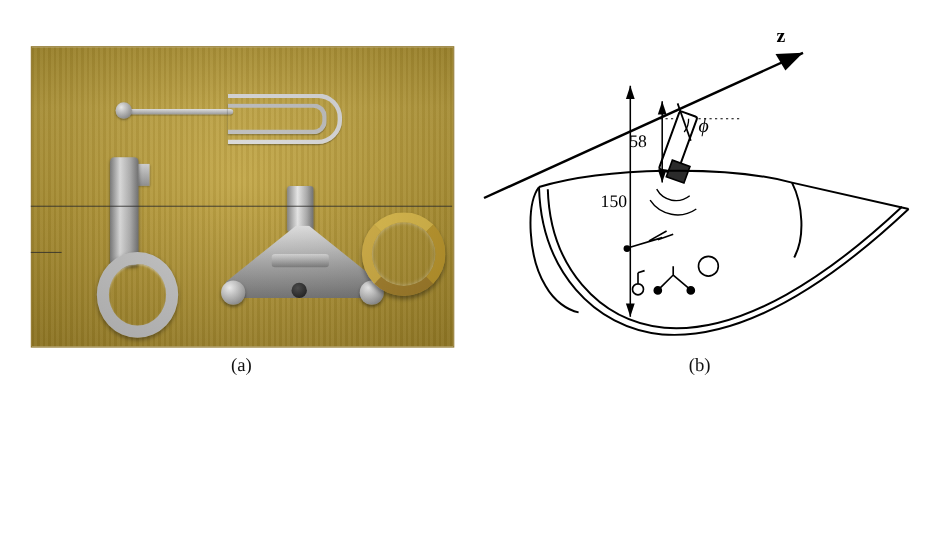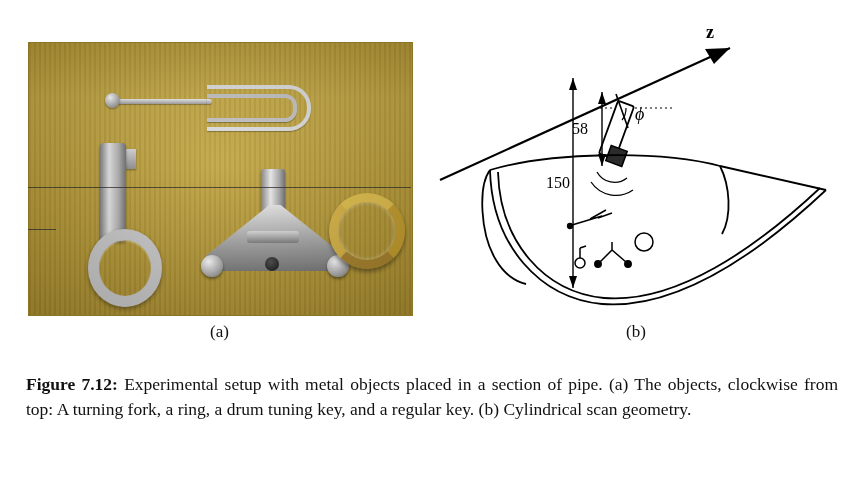--- a/index.html
+++ b/index.html
@@ -357,18 +357,14 @@
       <text x="142" y="114" font-family="Liberation Serif, serif" font-size="16">58</text>
 
       <text x="276" y="18" font-family="Liberation Serif, serif" font-size="18" font-weight="bold">z</text>
 
       <text x="205" y="100" font-family="Liberation Serif, serif" font-size="18" font-style="italic">ϕ</text>
     </svg>
   </div>
 
   <div class="caption-b">(b)</div>
 
-  <div class="figcaption">
-    <b>Figure 7.12:</b>
-    <span>Experimental setup with metal objects placed in a section of pipe. (a) The objects, clockwise from top: A turning fork, a ring, a drum tuning key, and a regular key. (b) Cylindrical scan geometry.</span>
-  </div>
 
 </div>
 
 </body></html>

